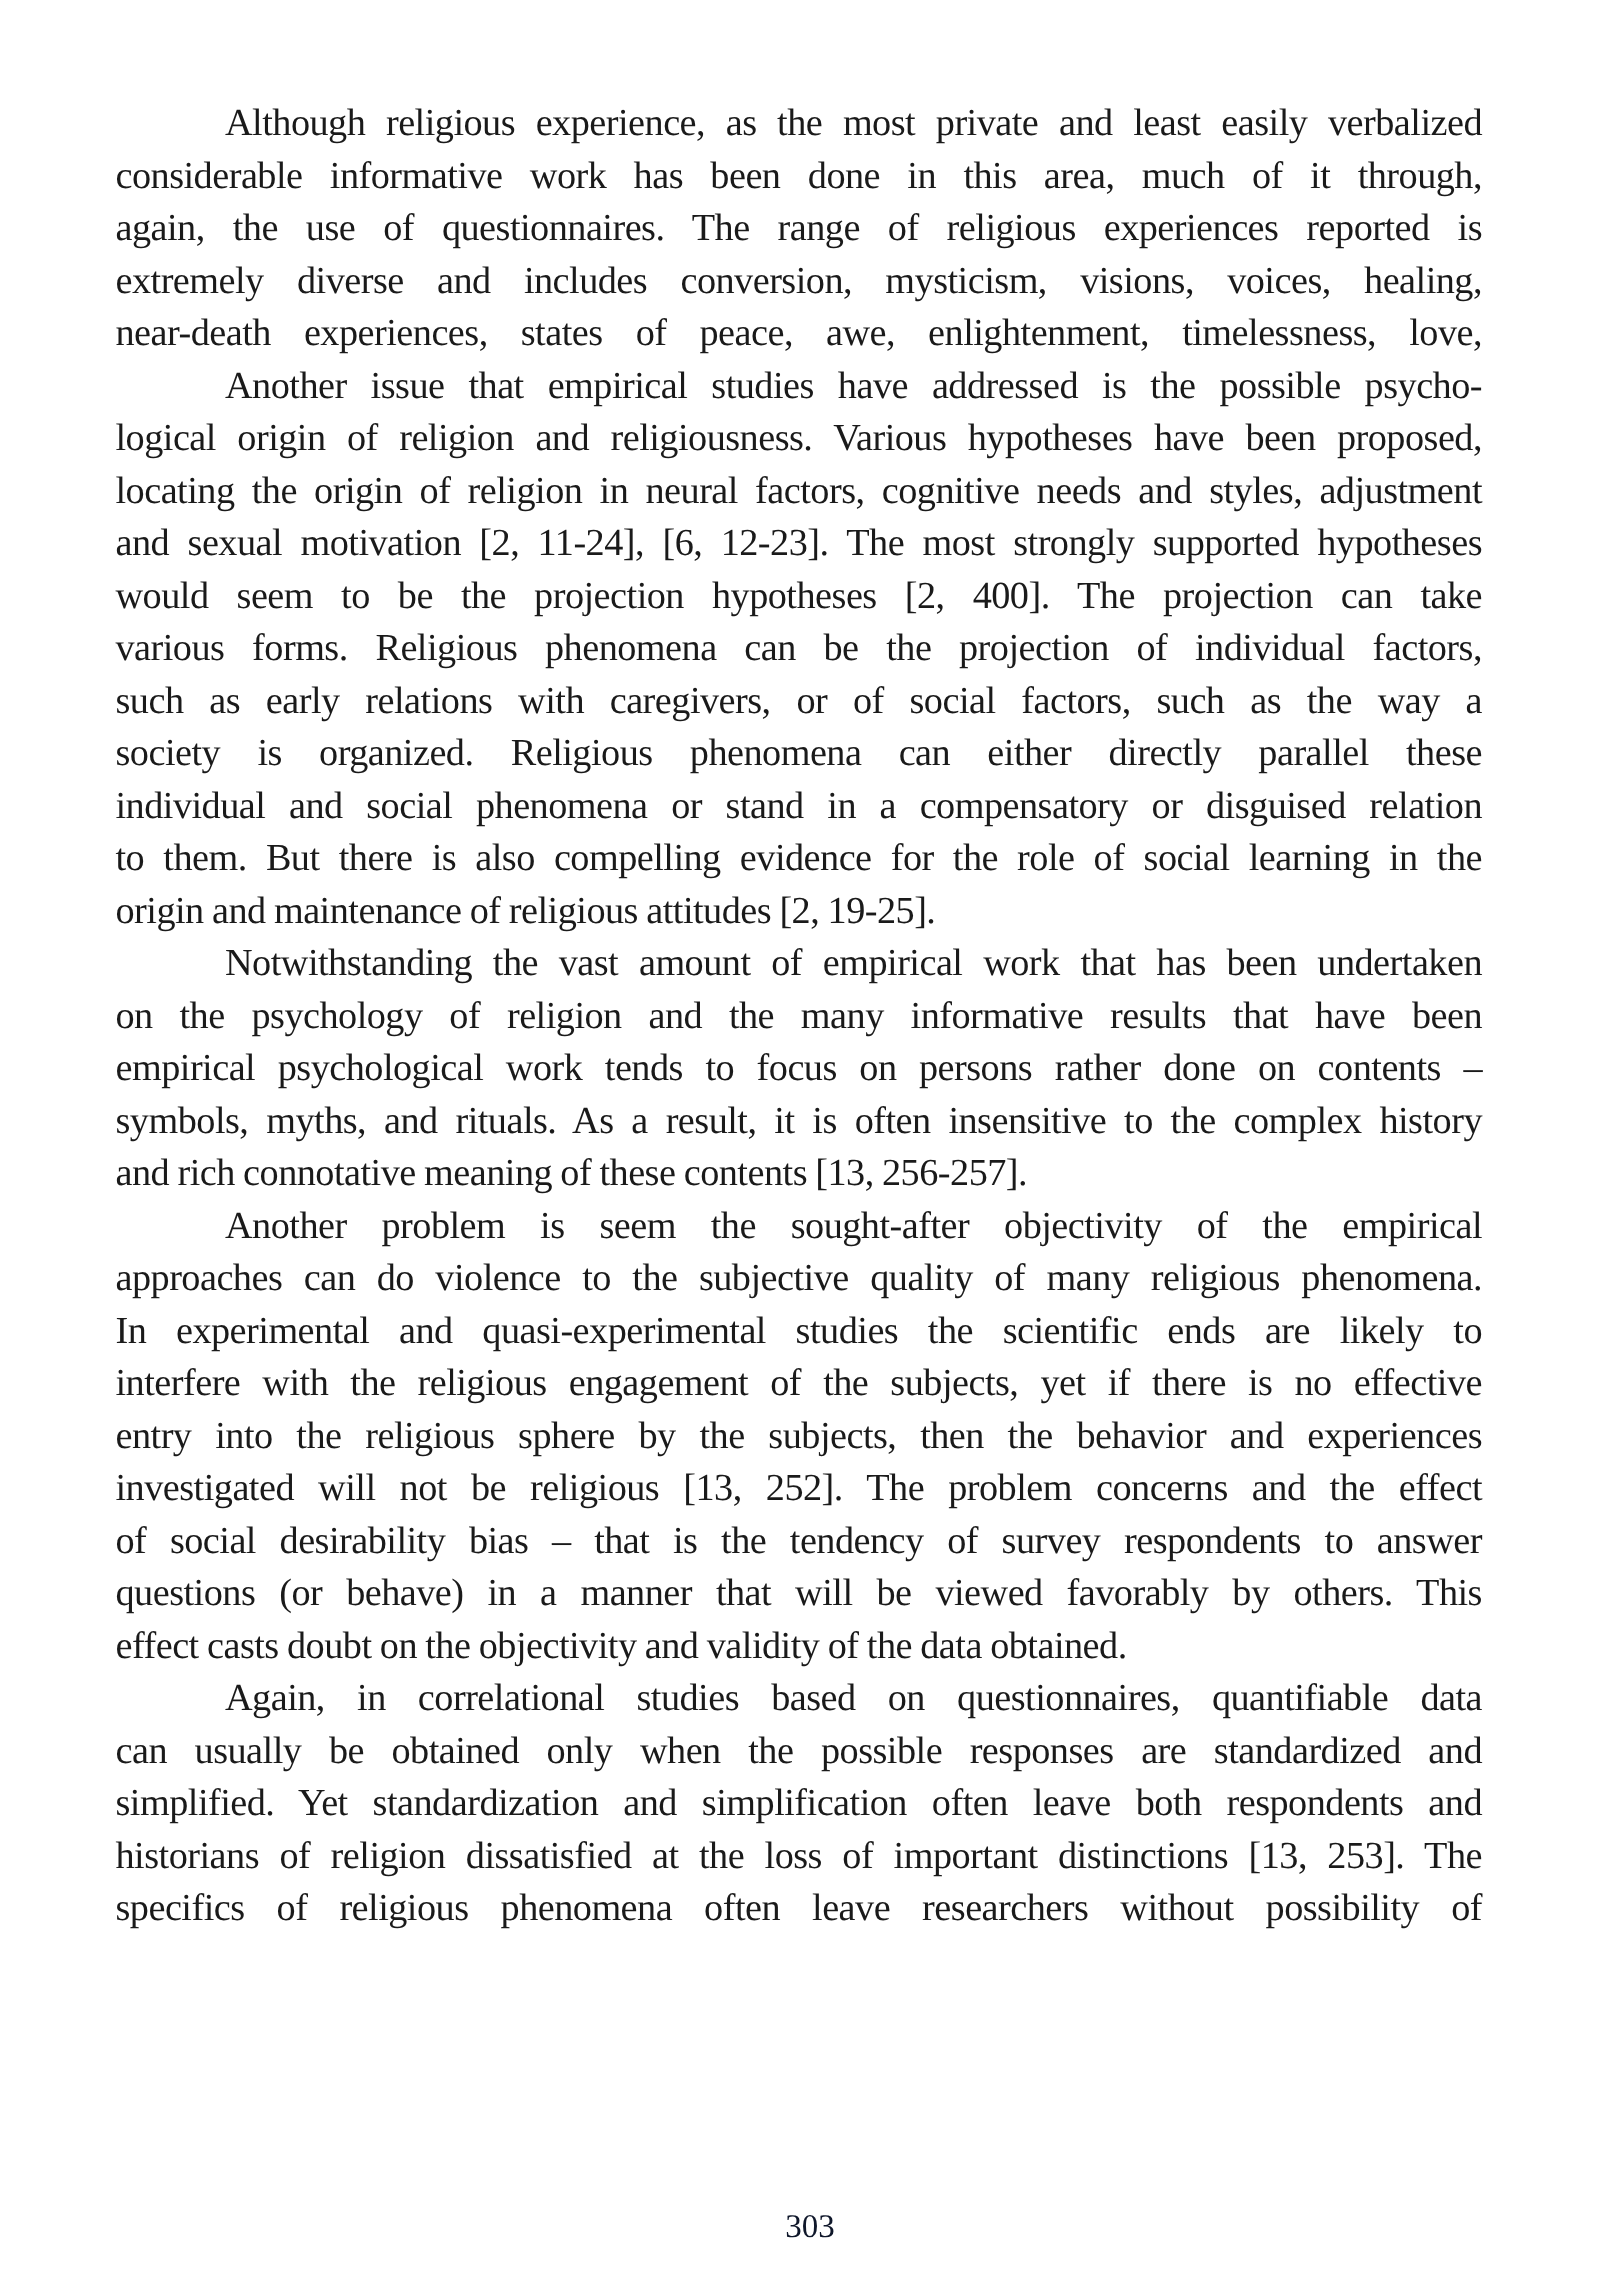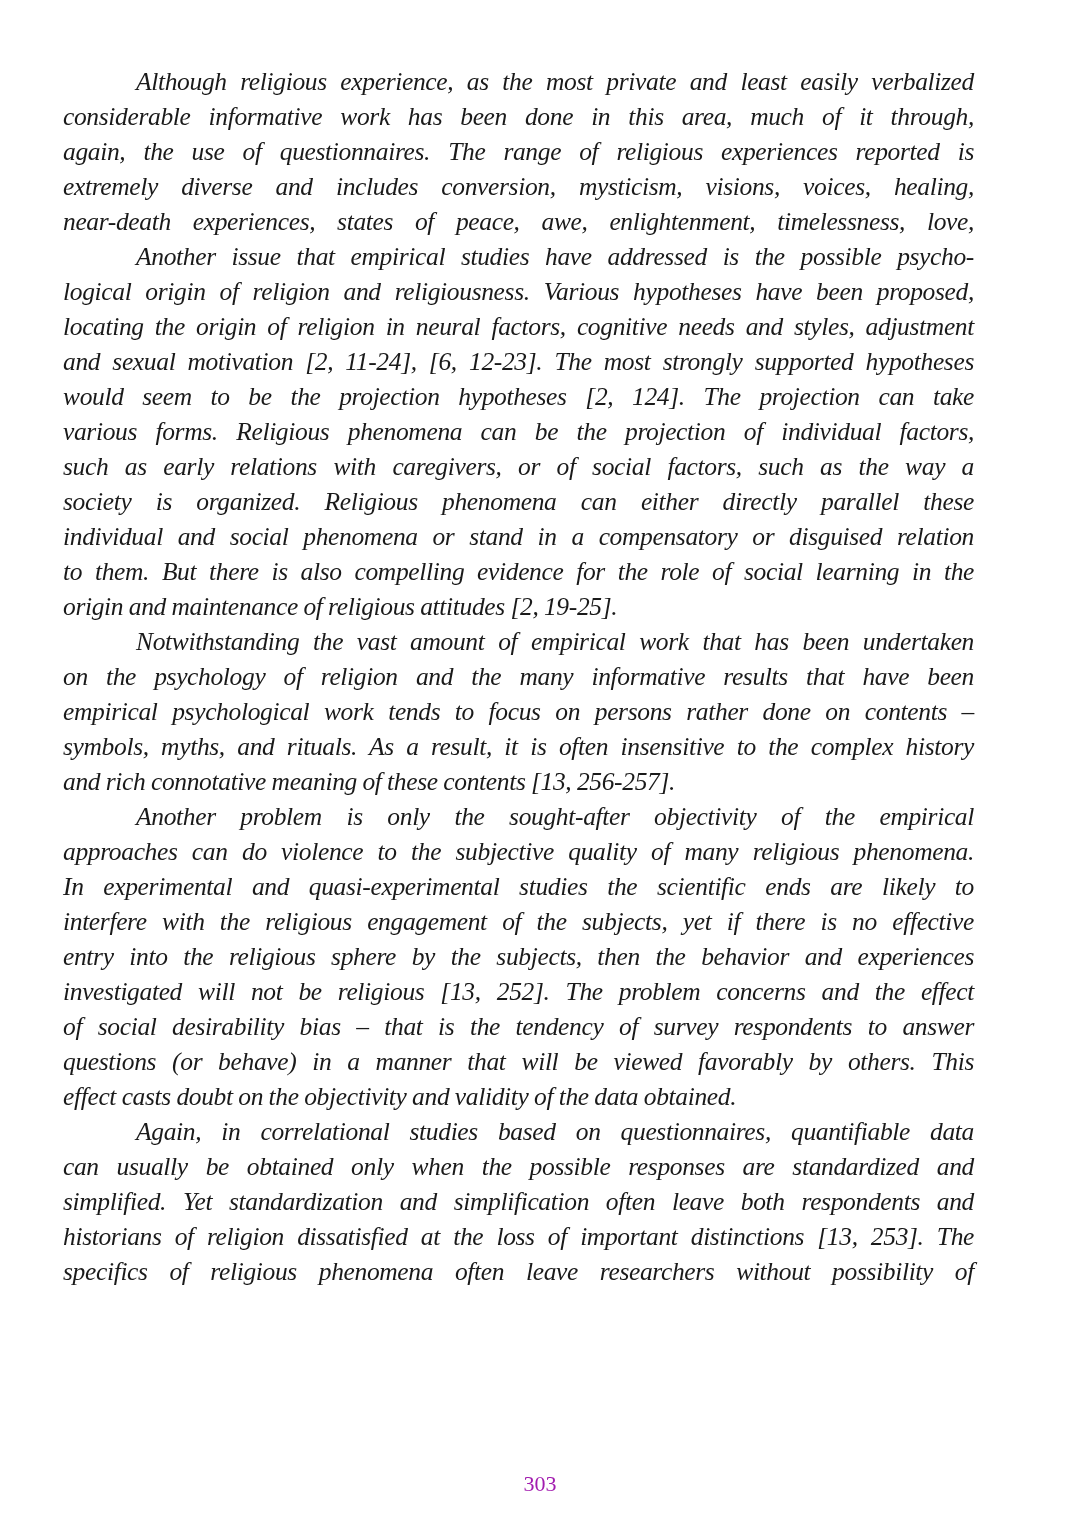--- a/index.html
+++ b/index.html
@@ -10,24 +10,23 @@
     body {
       width: 1080px;
       height: 1530px;
       position: relative;
       overflow: hidden;
       font-family: "Liberation Serif", "DejaVu Serif", serif;
       color: #1a1a1a;
     }
     .page {
       position: absolute;
-      left: 63px;
+      left: 77px;
       top: 64px;
       width: 911px;
-      font-style: italic;
     }
     .para {
       margin: 0;
       padding: 0;
     }
     .line {
       display: block;
       font-size: 25.5px;
       line-height: 35px;
       height: 35px;
@@ -45,60 +44,60 @@
       text-align-last: left;
     }
     .page-number {
       position: absolute;
       left: 0;
       width: 1080px;
       top: 1470px;
       text-align: center;
       font-size: 22px;
       line-height: 28px;
-      color: #a21caf;
+      color: #0f172a;
     }
   </style>
 </head>
 <body>
 
 <main class="page">
 
   <div class="para">
     <span class="line first">Although religious experience, as the most private and least easily verbalized</span>
     <span class="line">considerable informative work has been done in this area, much of it through,</span>
     <span class="line">again, the use of questionnaires. The range of religious experiences reported is</span>
     <span class="line">extremely diverse and includes conversion, mysticism, visions, voices, healing,</span>
     <span class="line">near-death experiences, states of peace, awe, enlightenment, timelessness, love,</span>
   </div>
 
   <div class="para">
     <span class="line first">Another issue that empirical studies have addressed is the possible psycho-</span>
     <span class="line">logical origin of religion and religiousness. Various hypotheses have been proposed,</span>
     <span class="line">locating the origin of religion in neural factors, cognitive needs and styles, adjustment</span>
     <span class="line">and sexual motivation [2, 11-24], [6, 12-23]. The most strongly supported hypotheses</span>
-    <span class="line">would seem to be the projection hypotheses [2, 124]. The projection can take</span>
+    <span class="line">would seem to be the projection hypotheses [2, 400]. The projection can take</span>
     <span class="line">various forms. Religious phenomena can be the projection of individual factors,</span>
     <span class="line">such as early relations with caregivers, or of social factors, such as the way a</span>
     <span class="line">society is organized. Religious phenomena can either directly parallel these</span>
     <span class="line">individual and social phenomena or stand in a compensatory or disguised relation</span>
     <span class="line">to them. But there is also compelling evidence for the role of social learning in the</span>
     <span class="line last">origin and maintenance of religious attitudes [2, 19-25].</span>
   </div>
 
   <div class="para">
     <span class="line first">Notwithstanding the vast amount of empirical work that has been undertaken</span>
     <span class="line">on the psychology of religion and the many informative results that have been</span>
     <span class="line">empirical psychological work tends to focus on persons rather done on contents –</span>
     <span class="line">symbols, myths, and rituals. As a result, it is often insensitive to the complex history</span>
     <span class="line last">and rich connotative meaning of these contents [13, 256-257].</span>
   </div>
 
   <div class="para">
-    <span class="line first">Another problem is only the sought-after objectivity of the empirical</span>
+    <span class="line first">Another problem is seem the sought-after objectivity of the empirical</span>
     <span class="line">approaches can do violence to the subjective quality of many religious phenomena.</span>
     <span class="line">In experimental and quasi-experimental studies the scientific ends are likely to</span>
     <span class="line">interfere with the religious engagement of the subjects, yet if there is no effective</span>
     <span class="line">entry into the religious sphere by the subjects, then the behavior and experiences</span>
     <span class="line">investigated will not be religious [13, 252]. The problem concerns and the effect</span>
     <span class="line">of social desirability bias – that is the tendency of survey respondents to answer</span>
     <span class="line">questions (or behave) in a manner that will be viewed favorably by others. This</span>
     <span class="line last">effect casts doubt on the objectivity and validity of the data obtained.</span>
   </div>
 

